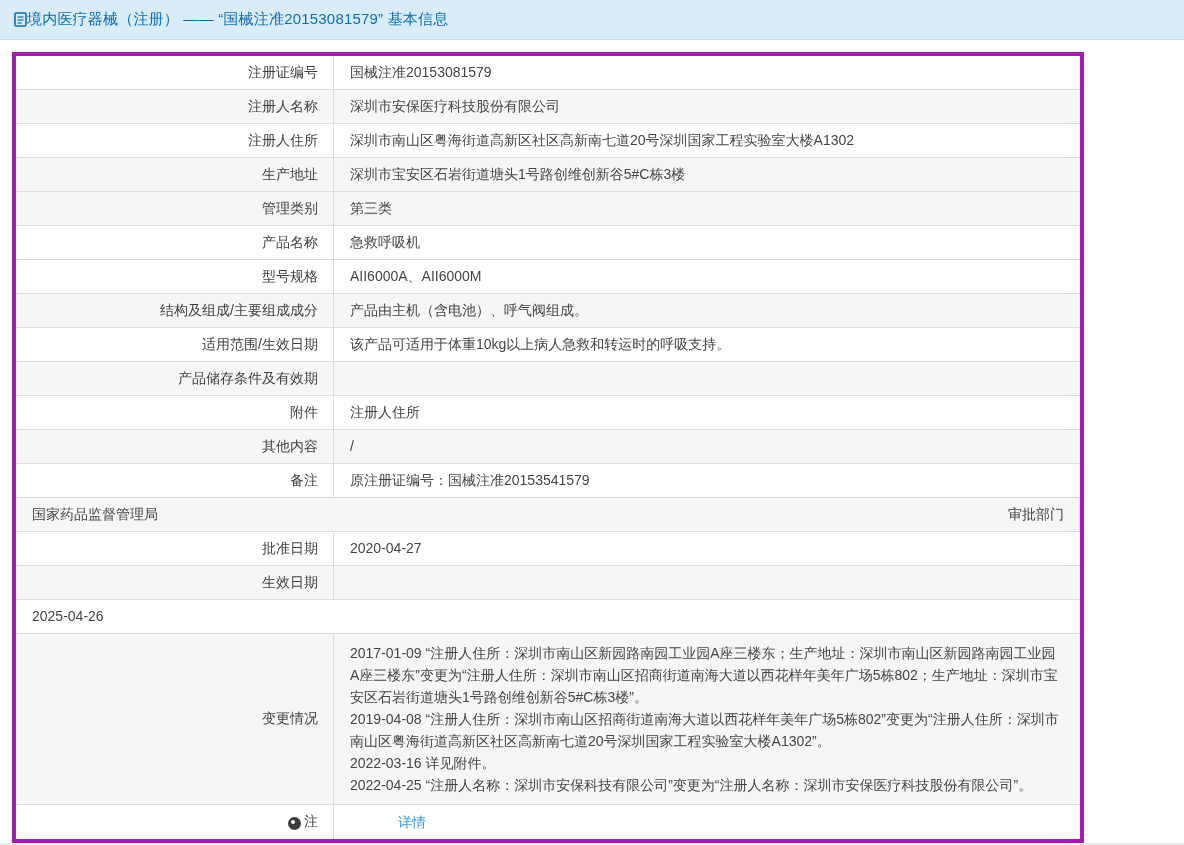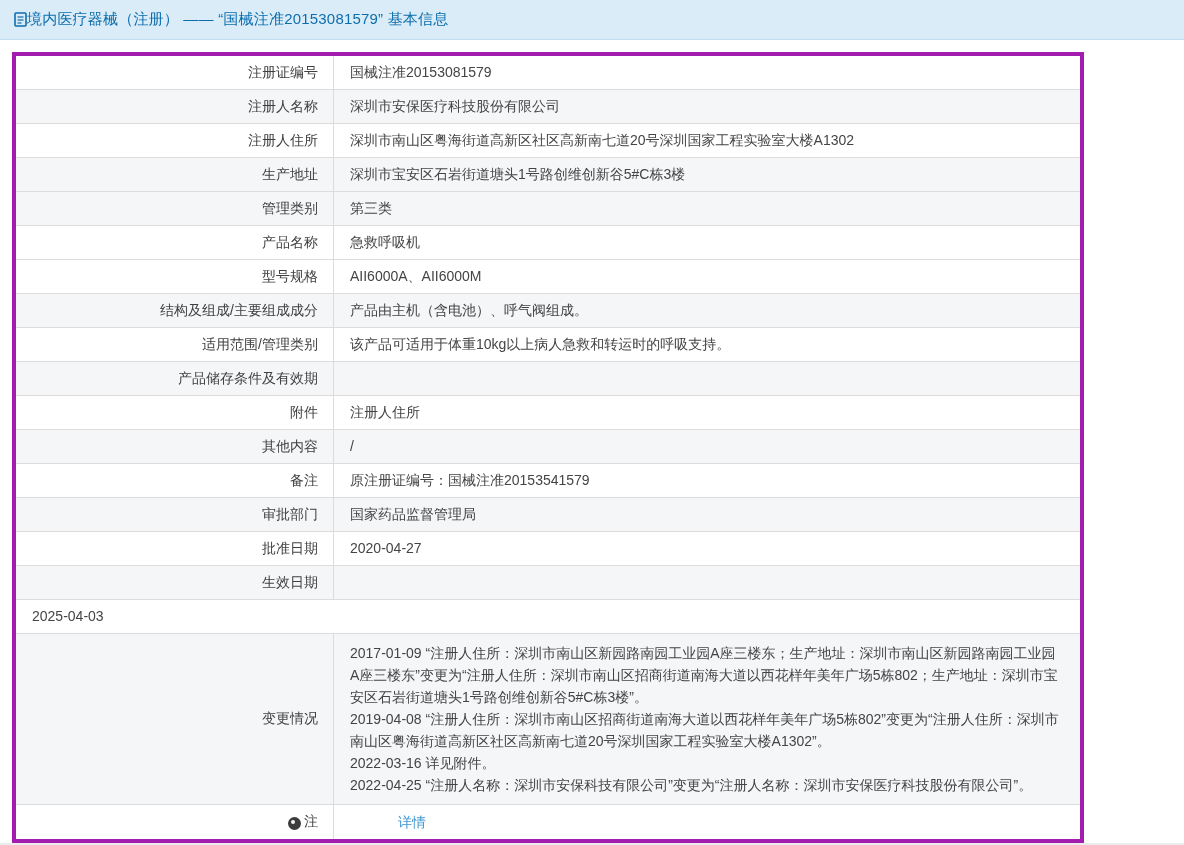--- a/index.html
+++ b/index.html
@@ -148,21 +148,21 @@
       <div class="cell label">型号规格</div>
       <div class="cell value">AII6000A、AII6000M</div>
     </div>
 
     <div class="row striped">
       <div class="cell label">结构及组成/主要组成成分</div>
       <div class="cell value">产品由主机（含电池）、呼气阀组成。</div>
     </div>
 
     <div class="row">
-      <div class="cell label">适用范围/管理类别</div>
+      <div class="cell label">适用范围/生效日期</div>
       <div class="cell value">该产品可适用于体重10kg以上病人急救和转运时的呼吸支持。</div>
     </div>
 
     <div class="row striped">
       <div class="cell label">产品储存条件及有效期</div>
       <div class="cell value"></div>
     </div>
 
     <div class="row">
       <div class="cell label">附件</div>
@@ -173,36 +173,36 @@
       <div class="cell label">其他内容</div>
       <div class="cell value">/</div>
     </div>
 
     <div class="row">
       <div class="cell label">备注</div>
       <div class="cell value">原注册证编号：国械注准20153541579</div>
     </div>
 
     <div class="row striped">
+      <div class="cell value">国家药品监督管理局</div>
       <div class="cell label">审批部门</div>
-      <div class="cell value">国家药品监督管理局</div>
     </div>
 
     <div class="row">
       <div class="cell label">批准日期</div>
       <div class="cell value">2020-04-27</div>
     </div>
 
     <div class="row striped">
       <div class="cell label">生效日期</div>
       <div class="cell value"></div>
     </div>
 
     <div class="row">
-      <div class="cell value">2025-04-03</div>
+      <div class="cell value">2025-04-26</div>
     </div>
 
     <div class="row striped">
       <div class="cell label">变更情况</div>
       <div class="cell value multi">
         <div class="change-line">2017-01-09 “注册人住所：深圳市南山区新园路南园工业园A座三楼东；生产地址：深圳市南山区新园路南园工业园A座三楼东”变更为“注册人住所：深圳市南山区招商街道南海大道以西花样年美年广场5栋802；生产地址：深圳市宝安区石岩街道塘头1号路创维创新谷5#C栋3楼”。</div>
         <div class="change-line">2019-04-08 “注册人住所：深圳市南山区招商街道南海大道以西花样年美年广场5栋802”变更为“注册人住所：深圳市南山区粤海街道高新区社区高新南七道20号深圳国家工程实验室大楼A1302”。</div>
         <div class="change-line">2022-03-16 详见附件。</div>
         <div class="change-line">2022-04-25 “注册人名称：深圳市安保科技有限公司”变更为“注册人名称：深圳市安保医疗科技股份有限公司”。</div>
       </div>

